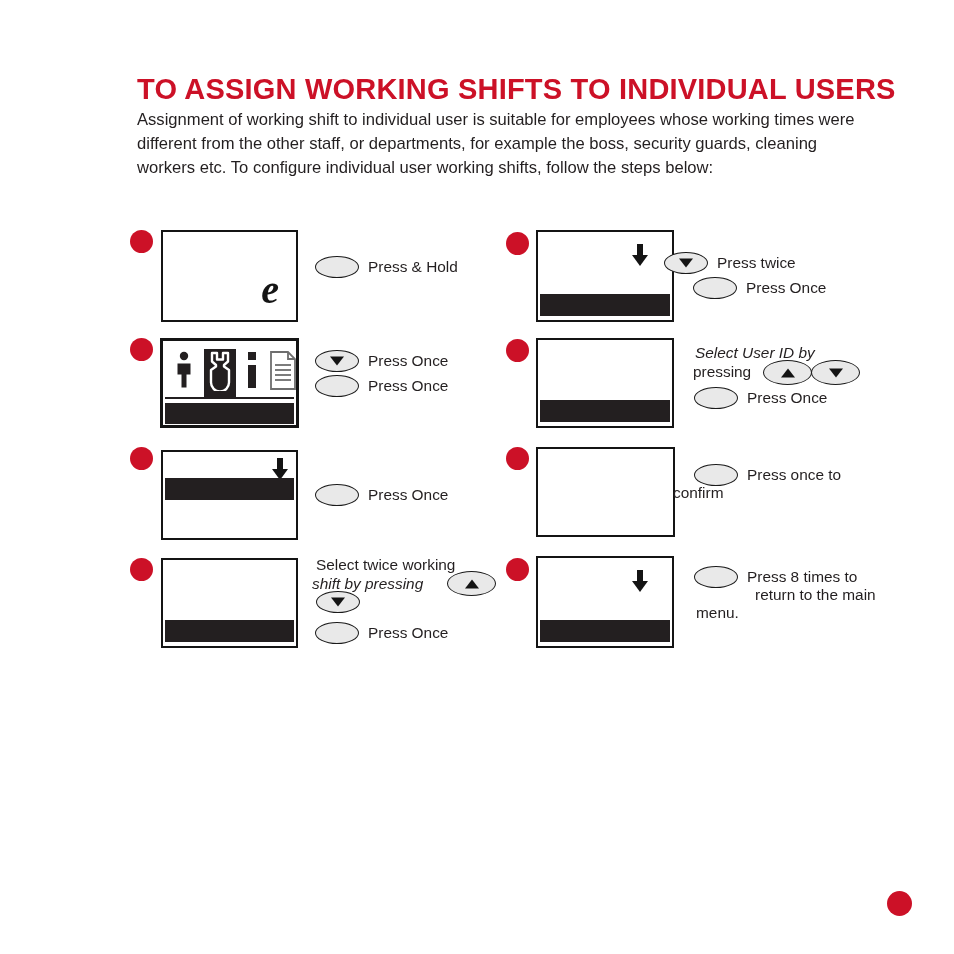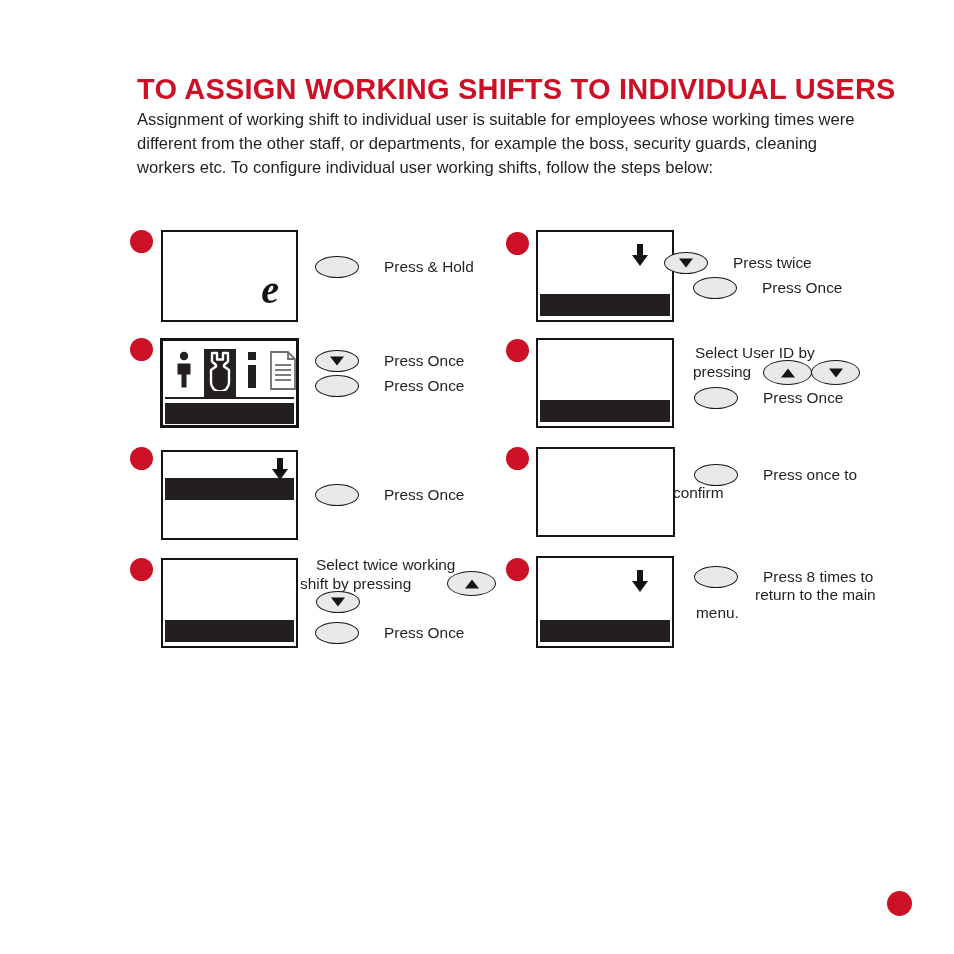--- a/index.html
+++ b/index.html
@@ -189,21 +189,21 @@
     left: 50%;
     top: 50%;
     transform: translate(-50%, -50%);
     width: 0; height: 0;
     border-left: 7px solid transparent;
     border-right: 7px solid transparent;
     border-bottom: 9px solid #141414;
   }
 
   .btn-label {
-    margin-left: 25px;
+    margin-left: 9px;
     font-size: 15.4px;
     line-height: 20px;
     white-space: nowrap;
   }
 
   .text-line {
     position: absolute;
     font-size: 15.4px;
     line-height: 20px;
     white-space: nowrap;
@@ -319,21 +319,21 @@
     </div>
 
     <div class="step">
       <div class="bullet" style="left:130px; top:558px;"></div>
 
       <div class="screen" style="left:161px; top:558px; width:137px; height:90px;">
         <div class="screen-bar inset" style="bottom:4px;"></div>
       </div>
 
       <div class="text-line" style="left:316px; top:555px;">Select twice working</div>
-      <div class="text-line" style="left:300px; top:574px;">shift by pressing</div>
+      <div class="text-line" style="left:312px; top:574px;font-style:italic;">shift by pressing</div>
 
       <div class="btn-row" style="left:447px; top:571px;">
         <span class="oval wide">
           <span class="tri-up"></span>
         </span>
       </div>
       <div class="btn-row" style="left:316px; top:591px;">
         <span class="oval">
           <span class="tri-down"></span>
         </span>
@@ -368,21 +368,21 @@
       </div>
     </div>
 
     <div class="step">
       <div class="bullet" style="left:506px; top:339px;"></div>
 
       <div class="screen" style="left:536px; top:338px; width:138px; height:90px;">
         <div class="screen-bar inset" style="bottom:4px;"></div>
       </div>
 
-      <div class="text-line" style="left:695px; top:343px;">Select User ID by</div>
+      <div class="text-line" style="left:695px; top:343px;font-style:italic;">Select User ID by</div>
       <div class="text-line" style="left:693px; top:362px;">pressing</div>
 
       <div class="btn-row" style="left:763px; top:360px;">
         <span class="oval wide">
           <span class="tri-up"></span>
         </span>
       </div>
       <div class="btn-row" style="left:811px; top:360px;">
         <span class="oval wide">
           <span class="tri-down"></span>

